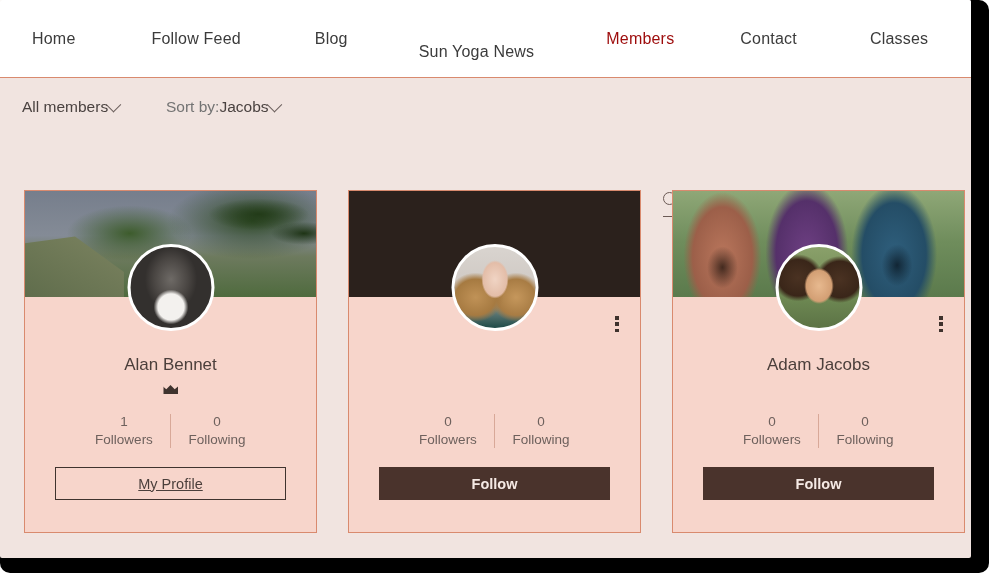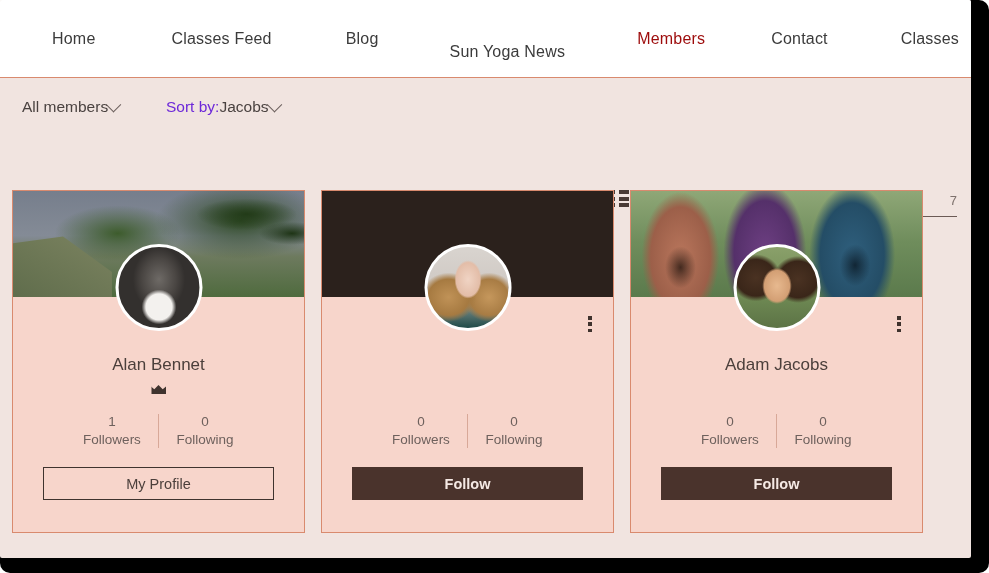--- a/index.html
+++ b/index.html
@@ -45,21 +45,21 @@
   }
   .nav-link {
     font-size: 16px;
     color: #3b3b3b;
     letter-spacing: .2px;
     white-space: nowrap;
     cursor: pointer;
     text-decoration: none;
   }
   .nav-link.active { color: #9d0b0b; }
-  #nav-home        { margin-left: 52px; }
+  #nav-home        { margin-left: 32px; }
   #nav-customfeed  { margin-left: 76px; }
   #nav-blog        { margin-left: 74px; }
   #nav-sunyoganews { margin-left: 71px; margin-top: 26px; }
   #nav-members     { margin-left: 72px; }
   #nav-contact     { margin-left: 66px; }
   #nav-classes     { margin-left: 73px; }
 
   
   #toolbar {
     position: relative;
@@ -69,21 +69,21 @@
     position: absolute;
     display: flex;
     align-items: center;
     top: 20px;
     cursor: pointer;
     font-size: 15.5px;
     color: #4a4240;
   }
   #filter-all   { left: 22px; }
   #filter-sort  { left: 166px; }
-  .muted-label  { color: #6d28d9; }
+  .muted-label  { color: #737373; }
   .chev {
     width: 11px; height: 11px;
     border-right: 1.6px solid #6b5f5c;
     border-bottom: 1.6px solid #6b5f5c;
     transform: rotate(45deg) translate(-2px,-2px);
   }
 
   
   .view-btn {
     position: absolute;
@@ -140,23 +140,23 @@
   #search-input::placeholder { color: #a1948f; }
   #member-count {
     font-size: 13px;
     color: #7e716d;
     margin-left: 6px;
   }
 
   
   #cards {
     position: absolute;
-    left: 12px; top: 190px;
-    display: flex;
-    gap: 16px;
+    left: 24px; top: 190px;
+    display: flex;
+    gap: 31px;
   }
   .card {
     width: 293px;
     height: 343px;
     background: #f7d5cb;
     border: 1px solid #d98a6e;
     position: relative;
     overflow: hidden;
   }
   .cover {
@@ -296,37 +296,38 @@
     display: flex;
     align-items: center;
     justify-content: center;
     font-size: 14.5px;
     cursor: pointer;
   }
   .btn-outline {
     border: 1px solid #3f332e;
     background: transparent;
     color: #4b3f3b;
+    text-decoration: underline;
   }
   .btn-solid {
     background: #4a332c;
     color: #f5e9e4;
     font-weight: bold;
   }
 </style>
 </head>
 <body>
 
 <div id="frame">
   <div id="viewport">
 
     <div id="header">
       <div id="nav">
         <a class="nav-link" id="nav-home">Home</a>
-        <a class="nav-link" id="nav-customfeed">Classes Feed</a>
+        <a class="nav-link" id="nav-customfeed">Follow Feed</a>
         <a class="nav-link" id="nav-blog">Blog</a>
         <a class="nav-link" id="nav-sunyoganews">Sun Yoga News</a>
         <a class="nav-link active" id="nav-members">Members</a>
         <a class="nav-link" id="nav-contact">Contact</a>
         <a class="nav-link" id="nav-classes">Classes</a>
       </div>
     </div>
 
     <div id="toolbar">
 

